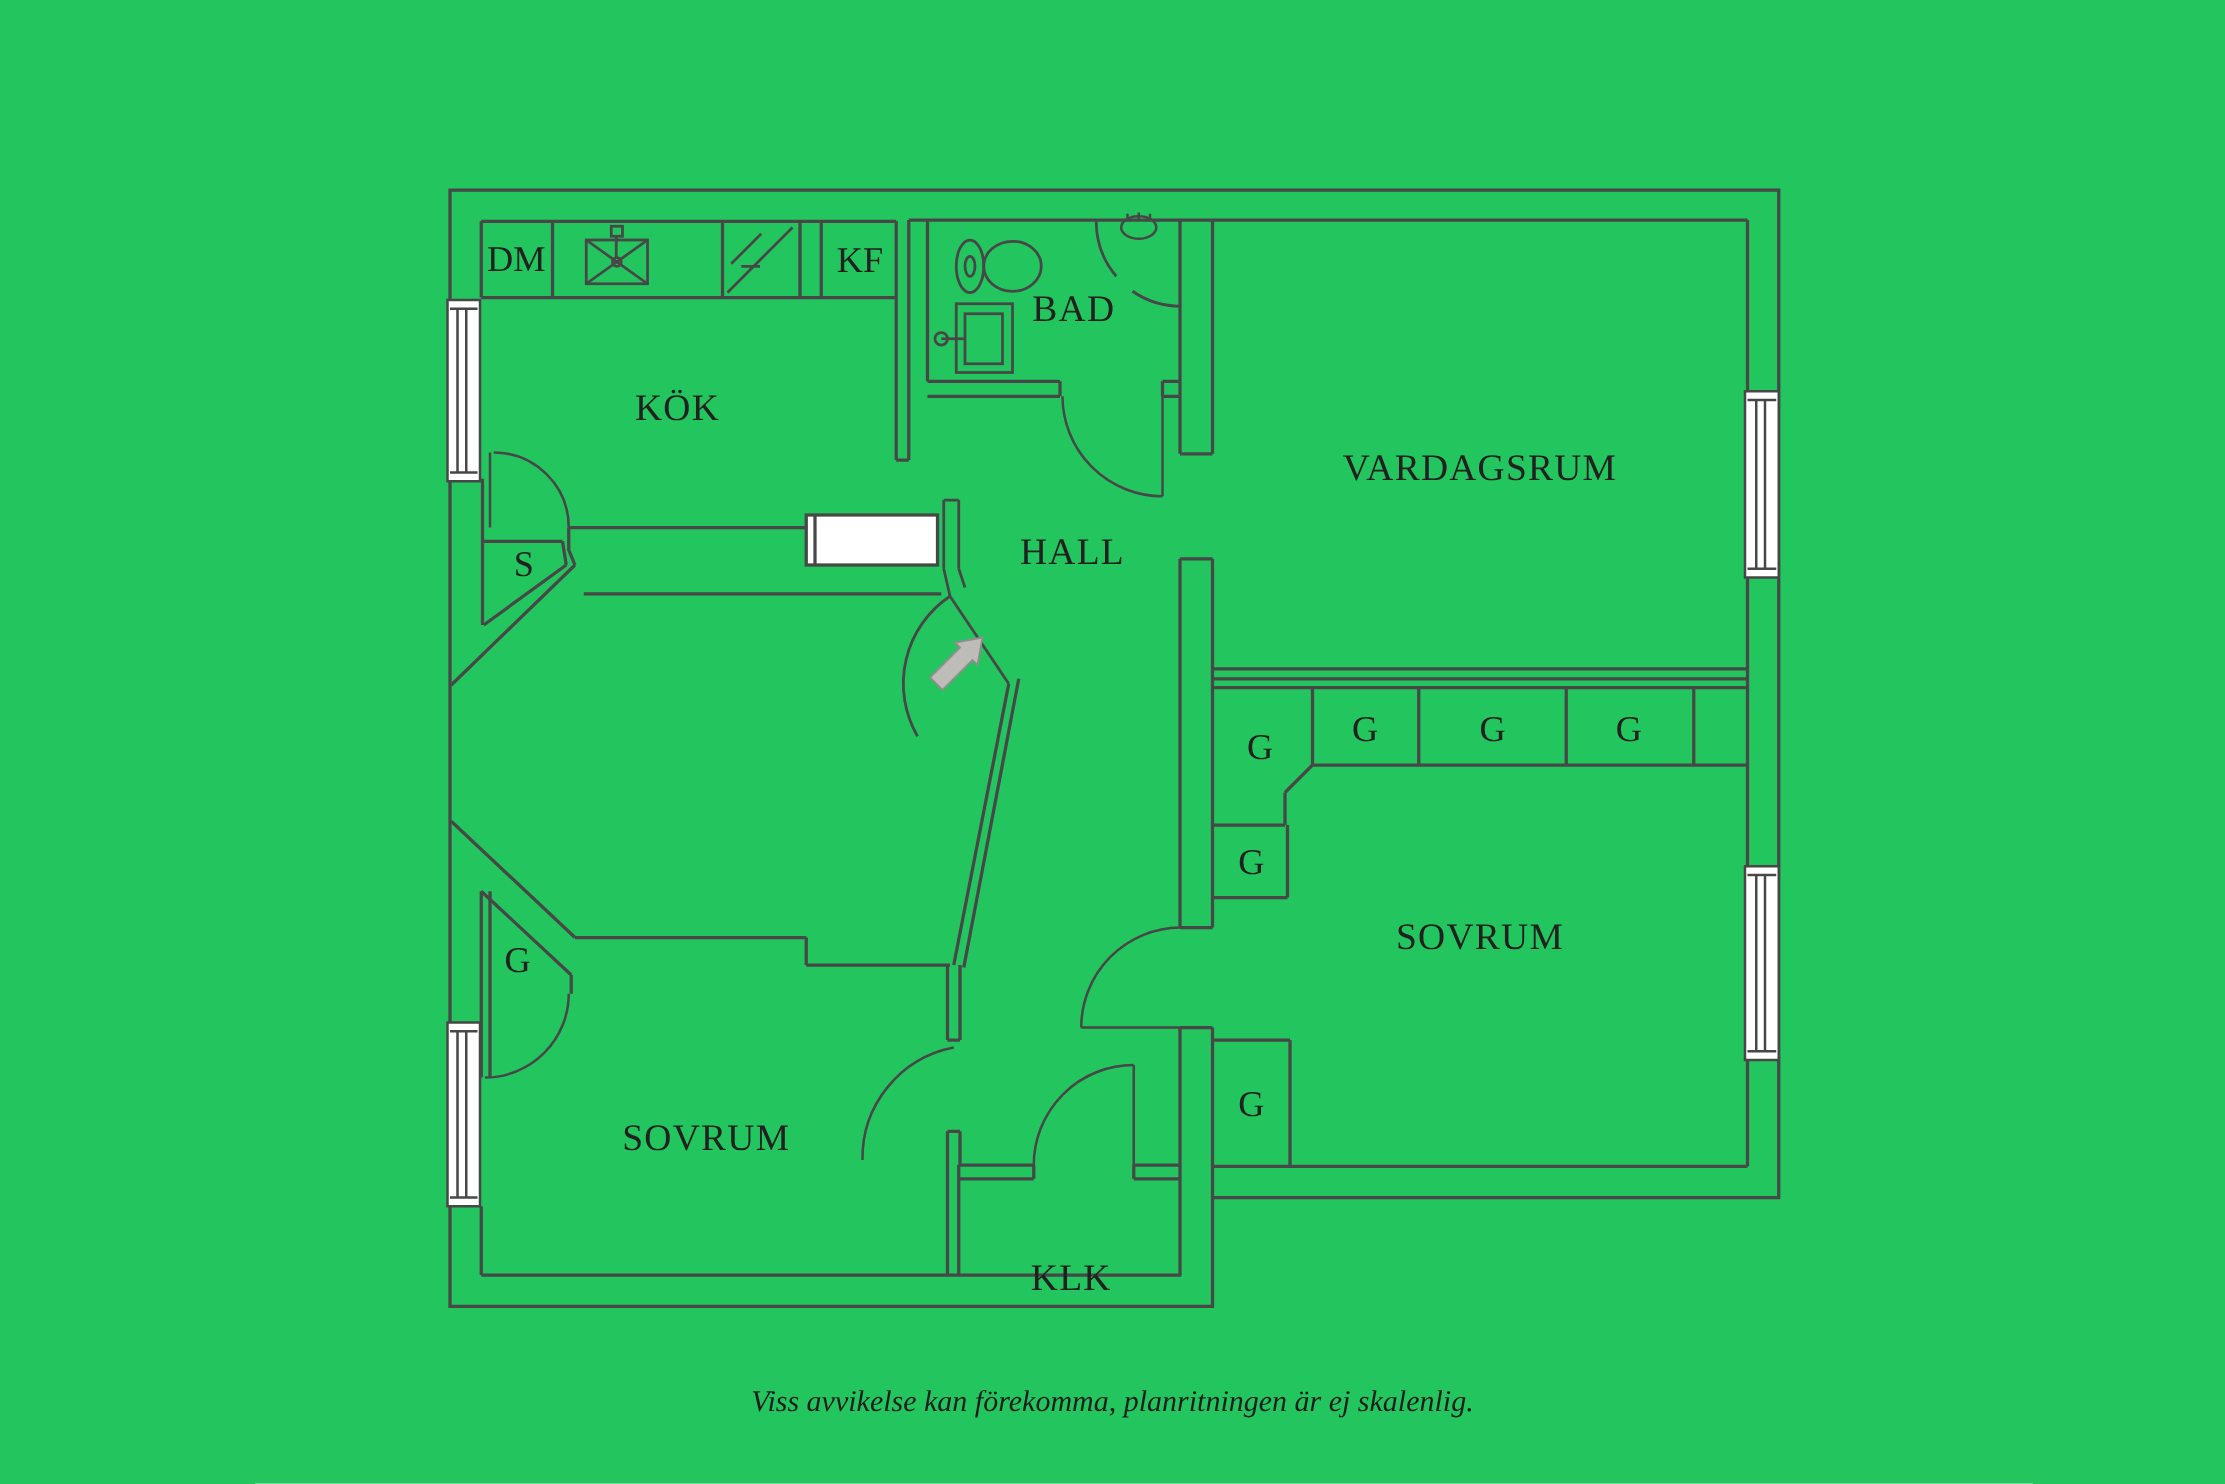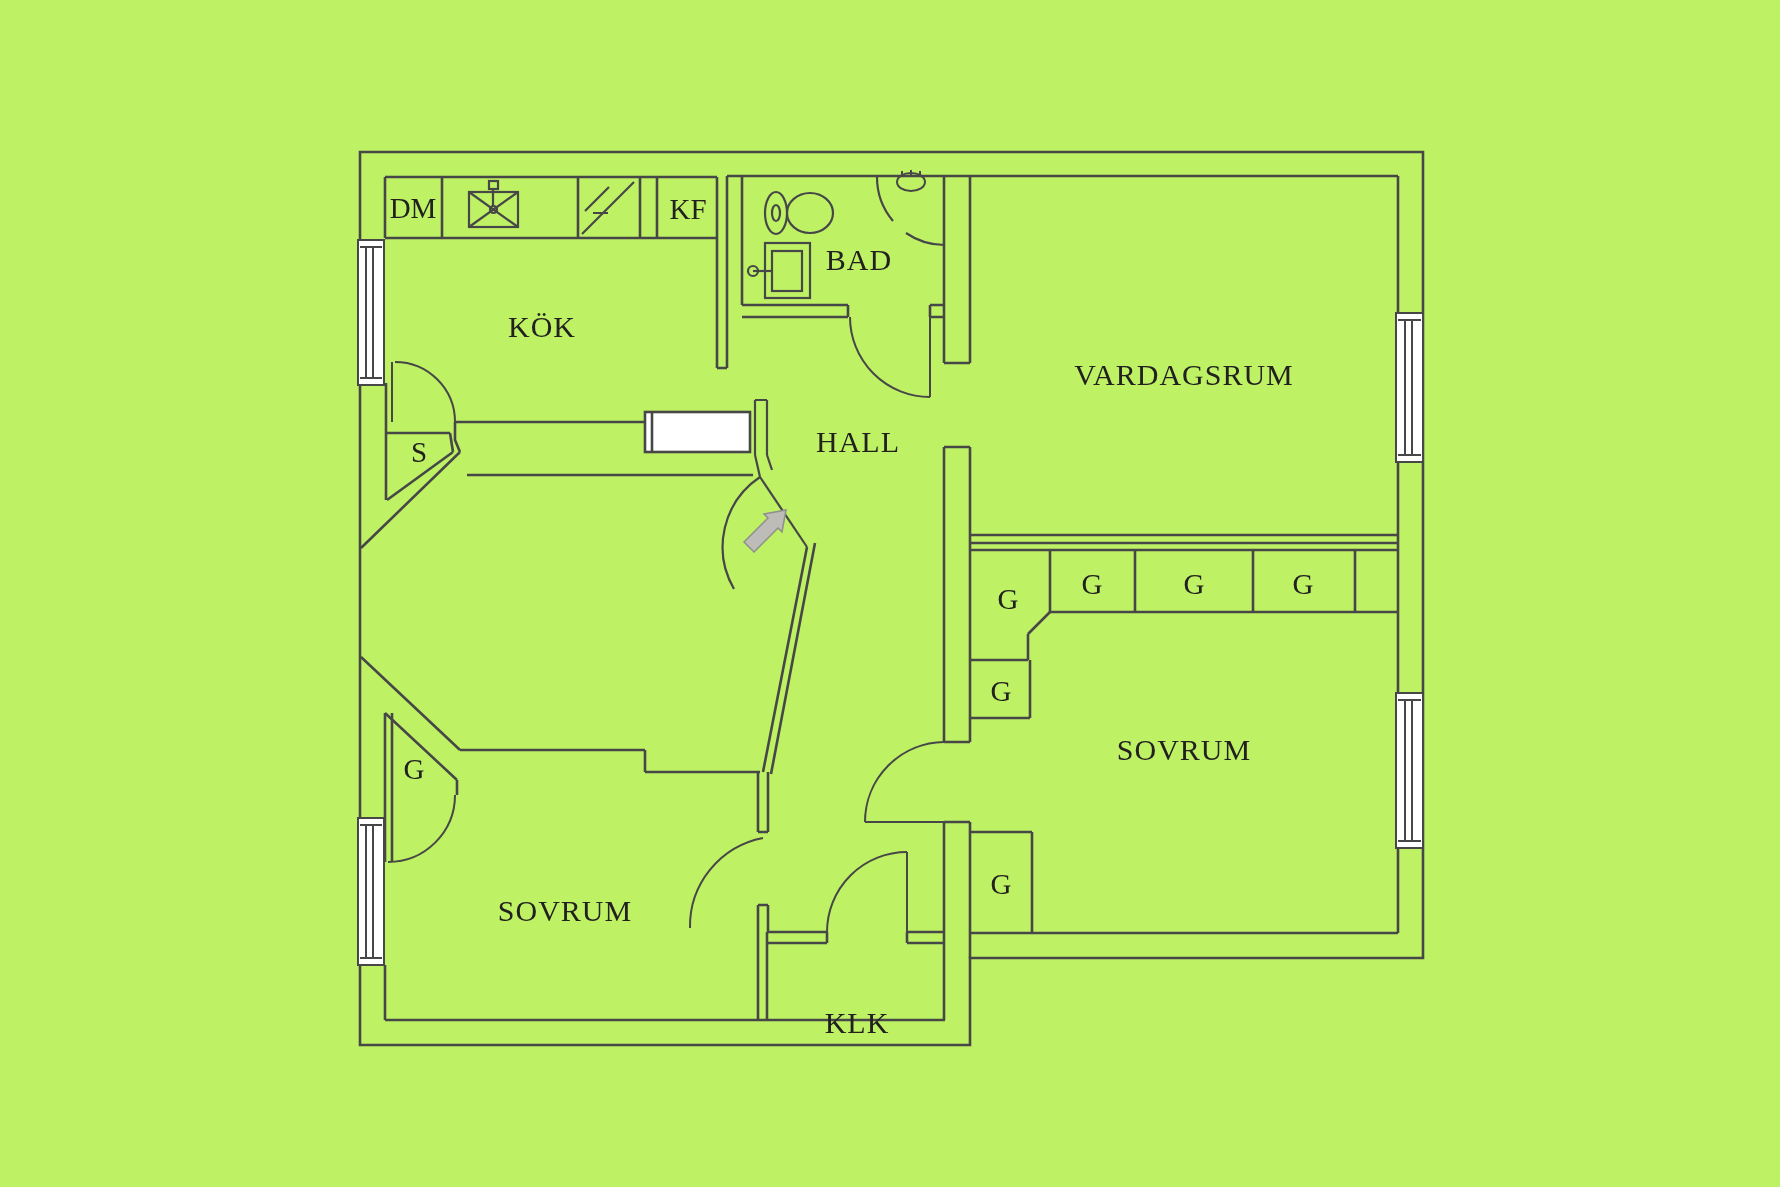--- a/index.html
+++ b/index.html
@@ -1,16 +1,16 @@
 <!DOCTYPE html>
 <html><head>
 <meta charset="utf-8">
 <style>
   html,body{margin:0;padding:0;background:#ffffff;}
-  .page{position:relative;width:1780px;height:1187px;background:#bef264;overflow:hidden;
+  .page{position:relative;width:1780px;height:1187px;background:#22c55e;overflow:hidden;
         font-family:"Liberation Serif",serif;}
   .plan-svg{position:absolute;left:0;top:0;width:1780px;height:1187px;}
   .lbl{position:absolute;transform:translate(-50%,-50%);color:#222120;white-space:nowrap;
        font-family:"Liberation Serif",serif;}
   .lbl-room{font-size:30px;letter-spacing:1px;}
   .lbl-marker{font-size:29px;}
   .disclaimer{position:absolute;transform:translate(-50%,-50%);font-style:italic;font-size:24px;
        color:#1d1d1d;white-space:nowrap;font-family:"Liberation Serif",serif;}
 </style>
 </head>
@@ -162,32 +162,33 @@
       <g stroke-width="2">
         <rect x="1396" y="693" width="27" height="155" fill="#ffffff"></rect>
         <path d="M1405,700 V841 M1412,700 V841 M1398,700 H1421 M1398,841 H1421"></path>
       </g>
 
     </g>
   </svg>
 
   <div class="lbl lbl-marker" style="left:413px;top:208px">DM</div>
   <div class="lbl lbl-marker" style="left:688px;top:209px">KF</div>
-  <div class="lbl lbl-room" style="left:859px;top:260px">BAD</div>
+  <div class="lbl lbl-room" style="left:859px;top:248px">BAD</div>
   <div class="lbl lbl-room" style="left:542px;top:327px">KÖK</div>
   <div class="lbl lbl-room" style="left:1184px;top:375px">VARDAGSRUM</div>
   <div class="lbl lbl-room" style="left:858px;top:442px">HALL</div>
   <div class="lbl lbl-marker" style="left:419px;top:452px">S</div>
 
   <div class="lbl lbl-marker" style="left:1008px;top:599px">G</div>
   <div class="lbl lbl-marker" style="left:1092px;top:584px">G</div>
   <div class="lbl lbl-marker" style="left:1194px;top:584px">G</div>
   <div class="lbl lbl-marker" style="left:1303px;top:584px">G</div>
   <div class="lbl lbl-marker" style="left:1001px;top:691px">G</div>
   <div class="lbl lbl-marker" style="left:1001px;top:884px">G</div>
   <div class="lbl lbl-marker" style="left:414px;top:769px">G</div>
 
   <div class="lbl lbl-room" style="left:1184px;top:750px">SOVRUM</div>
   <div class="lbl lbl-room" style="left:565px;top:911px">SOVRUM</div>
   <div class="lbl lbl-room" style="left:857px;top:1023px">KLK</div>
 
+  <div class="disclaimer" style="left:890px;top:1122px">Viss avvikelse kan förekomma, planritningen är ej skalenlig.</div>
 
 </div>
 
 </body></html>

